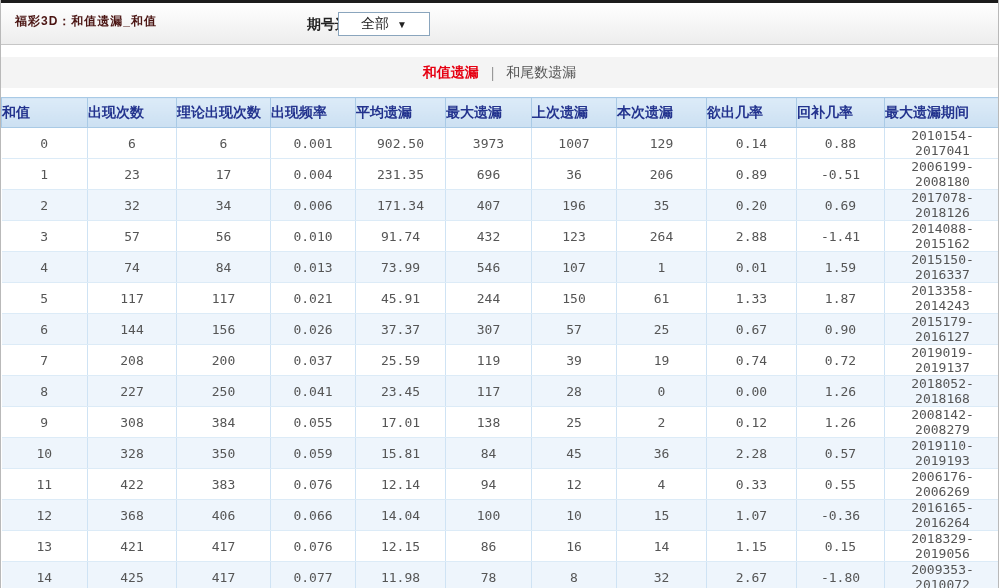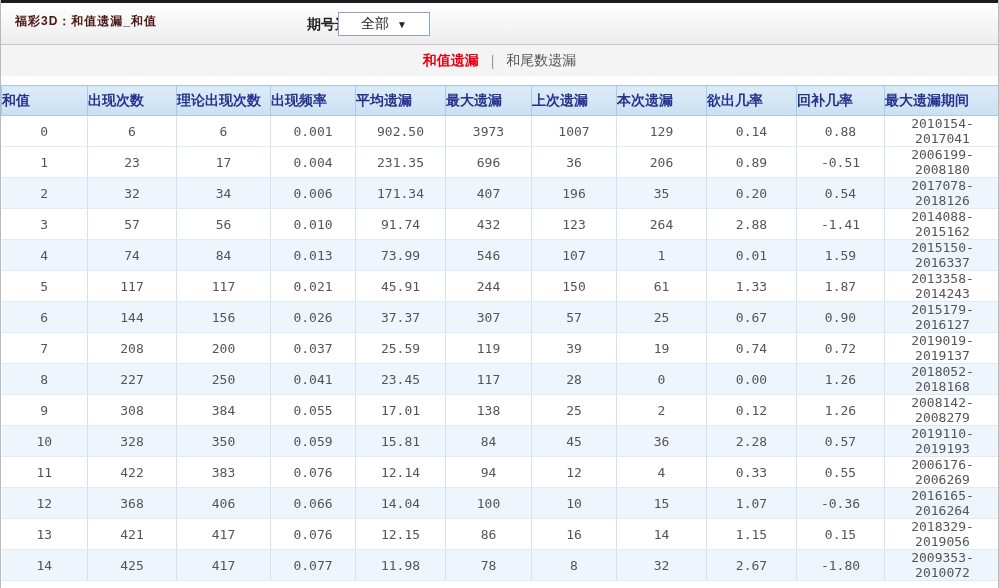--- a/index.html
+++ b/index.html
@@ -22,21 +22,21 @@
     font-size:14px;font-weight:bold;color:#222;margin-left:38px;
   }
   .period-select{
     position:absolute;left:337px;top:9px;width:92px;height:24px;
     background:#fff;border:1px solid #8aa5bd;box-sizing:border-box;
     display:flex;align-items:center;justify-content:space-between;
     padding:0 22px;font-size:14px;color:#222;cursor:pointer;
   }
   .select-arrow{font-size:10px;color:#222;}
   .tab-band{
-    height:31px;background:#f4f4f4;
+    margin-top:12px;height:31px;background:#f4f4f4;
     display:flex;align-items:center;justify-content:center;
     font-size:14px;
   }
   .tab-active{color:#e60012;font-weight:bold;cursor:pointer;}
   .tab-sep{color:#999;margin:0 12px;}
   .tab-inactive{color:#555;cursor:pointer;}
   table{
     border-collapse:collapse;table-layout:fixed;width:999px;margin-top:9px;
   }
   thead th{
@@ -135,21 +135,21 @@
       <tr>
         <td>2</td>
         <td>32</td>
         <td>34</td>
         <td>0.006</td>
         <td>171.34</td>
         <td>407</td>
         <td>196</td>
         <td>35</td>
         <td>0.20</td>
-        <td>0.54</td>
+        <td>0.69</td>
         <td>2017078-2018126</td>
       </tr>
       <tr>
         <td>3</td>
         <td>57</td>
         <td>56</td>
         <td>0.010</td>
         <td>91.74</td>
         <td>432</td>
         <td>123</td>

